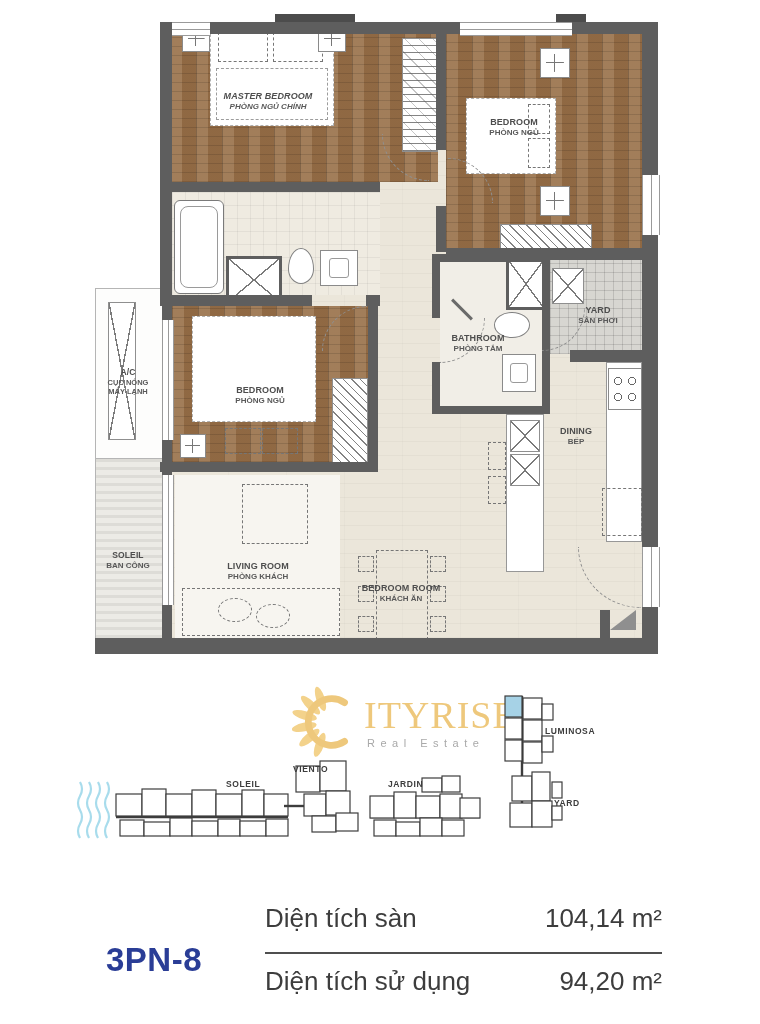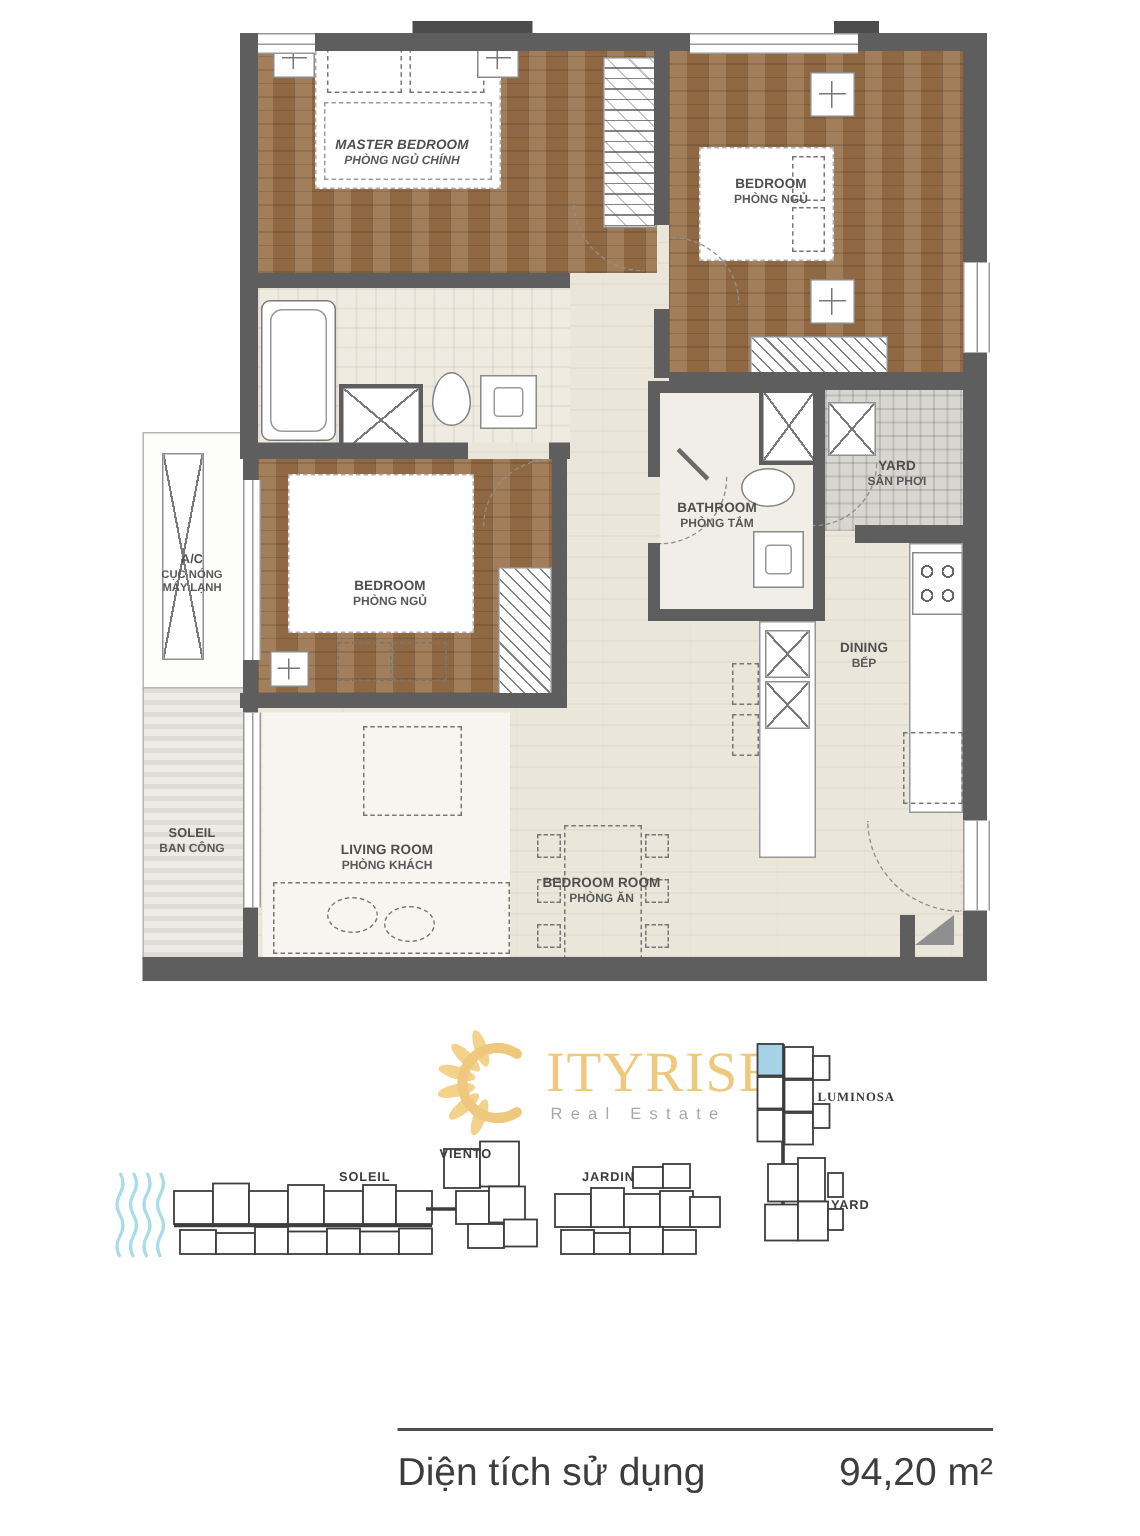--- a/index.html
+++ b/index.html
@@ -228,21 +228,21 @@
     <div class="label" style="left:506px;top:427px;">
       <div class="en">DINING</div>
       <div class="vi">BẾP</div>
     </div>
     <div class="label" style="left:188px;top:562px;">
       <div class="en">LIVING ROOM</div>
       <div class="vi">PHÒNG KHÁCH</div>
     </div>
     <div class="label" style="left:331px;top:584px;">
       <div class="en">BEDROOM ROOM</div>
-      <div class="vi">PHÒNG ĂN</div>
+      <div class="vi">KHÁCH ĂN</div>
     </div>
     <div class="label" style="left:58px;top:550px;">
       <div class="en" style="font-size:8.5px;">SOLEIL</div>
       <div class="vi">BAN CÔNG</div>
     </div>
     <div class="label" style="left:58px;top:372px;">
       <div class="en" style="font-size:8.5px;">A/C</div>
       <div class="vi" style="font-size:7.5px;">CỤC NÓNG</div>
       <div class="vi" style="font-size:7.5px;">MÁY LẠNH</div>
     </div>
@@ -330,23 +330,28 @@
       <rect x="440" y="117" width="22" height="24"></rect>
         <rect x="462" y="115" width="20" height="26"></rect>
       <rect x="482" y="96" width="10" height="16"></rect>
         <rect x="482" y="120" width="10" height="14"></rect>
     </g>
   </svg>
 
   <div class="site-label" style="left:226px;top:779px;">SOLEIL</div>
   <div class="site-label" style="left:293px;top:764px;">VIENTO</div>
   <div class="site-label" style="left:388px;top:779px;">JARDIN</div>
-  <div class="site-label" style="left:545px;top:726px;font-family:Liberation Serif, serif;">LUMINOSA</div>
+  <div class="site-label" style="left:545px;top:726px;">LUMINOSA</div>
   <div class="site-label" style="left:554px;top:798px;">YARD</div>
 
-
+  <div class="unit-code">3PN-8</div>
+
+  <div class="area-row" style="top:903px;">
+    <span>Diện tích sàn</span>
+    <span>104,14 m²</span>
+  </div>
   <div class="area-divider"></div>
   <div class="area-row" style="top:966px;">
     <span>Diện tích sử dụng</span>
     <span>94,20 m²</span>
   </div>
 
 </div>
 
 </body></html>

